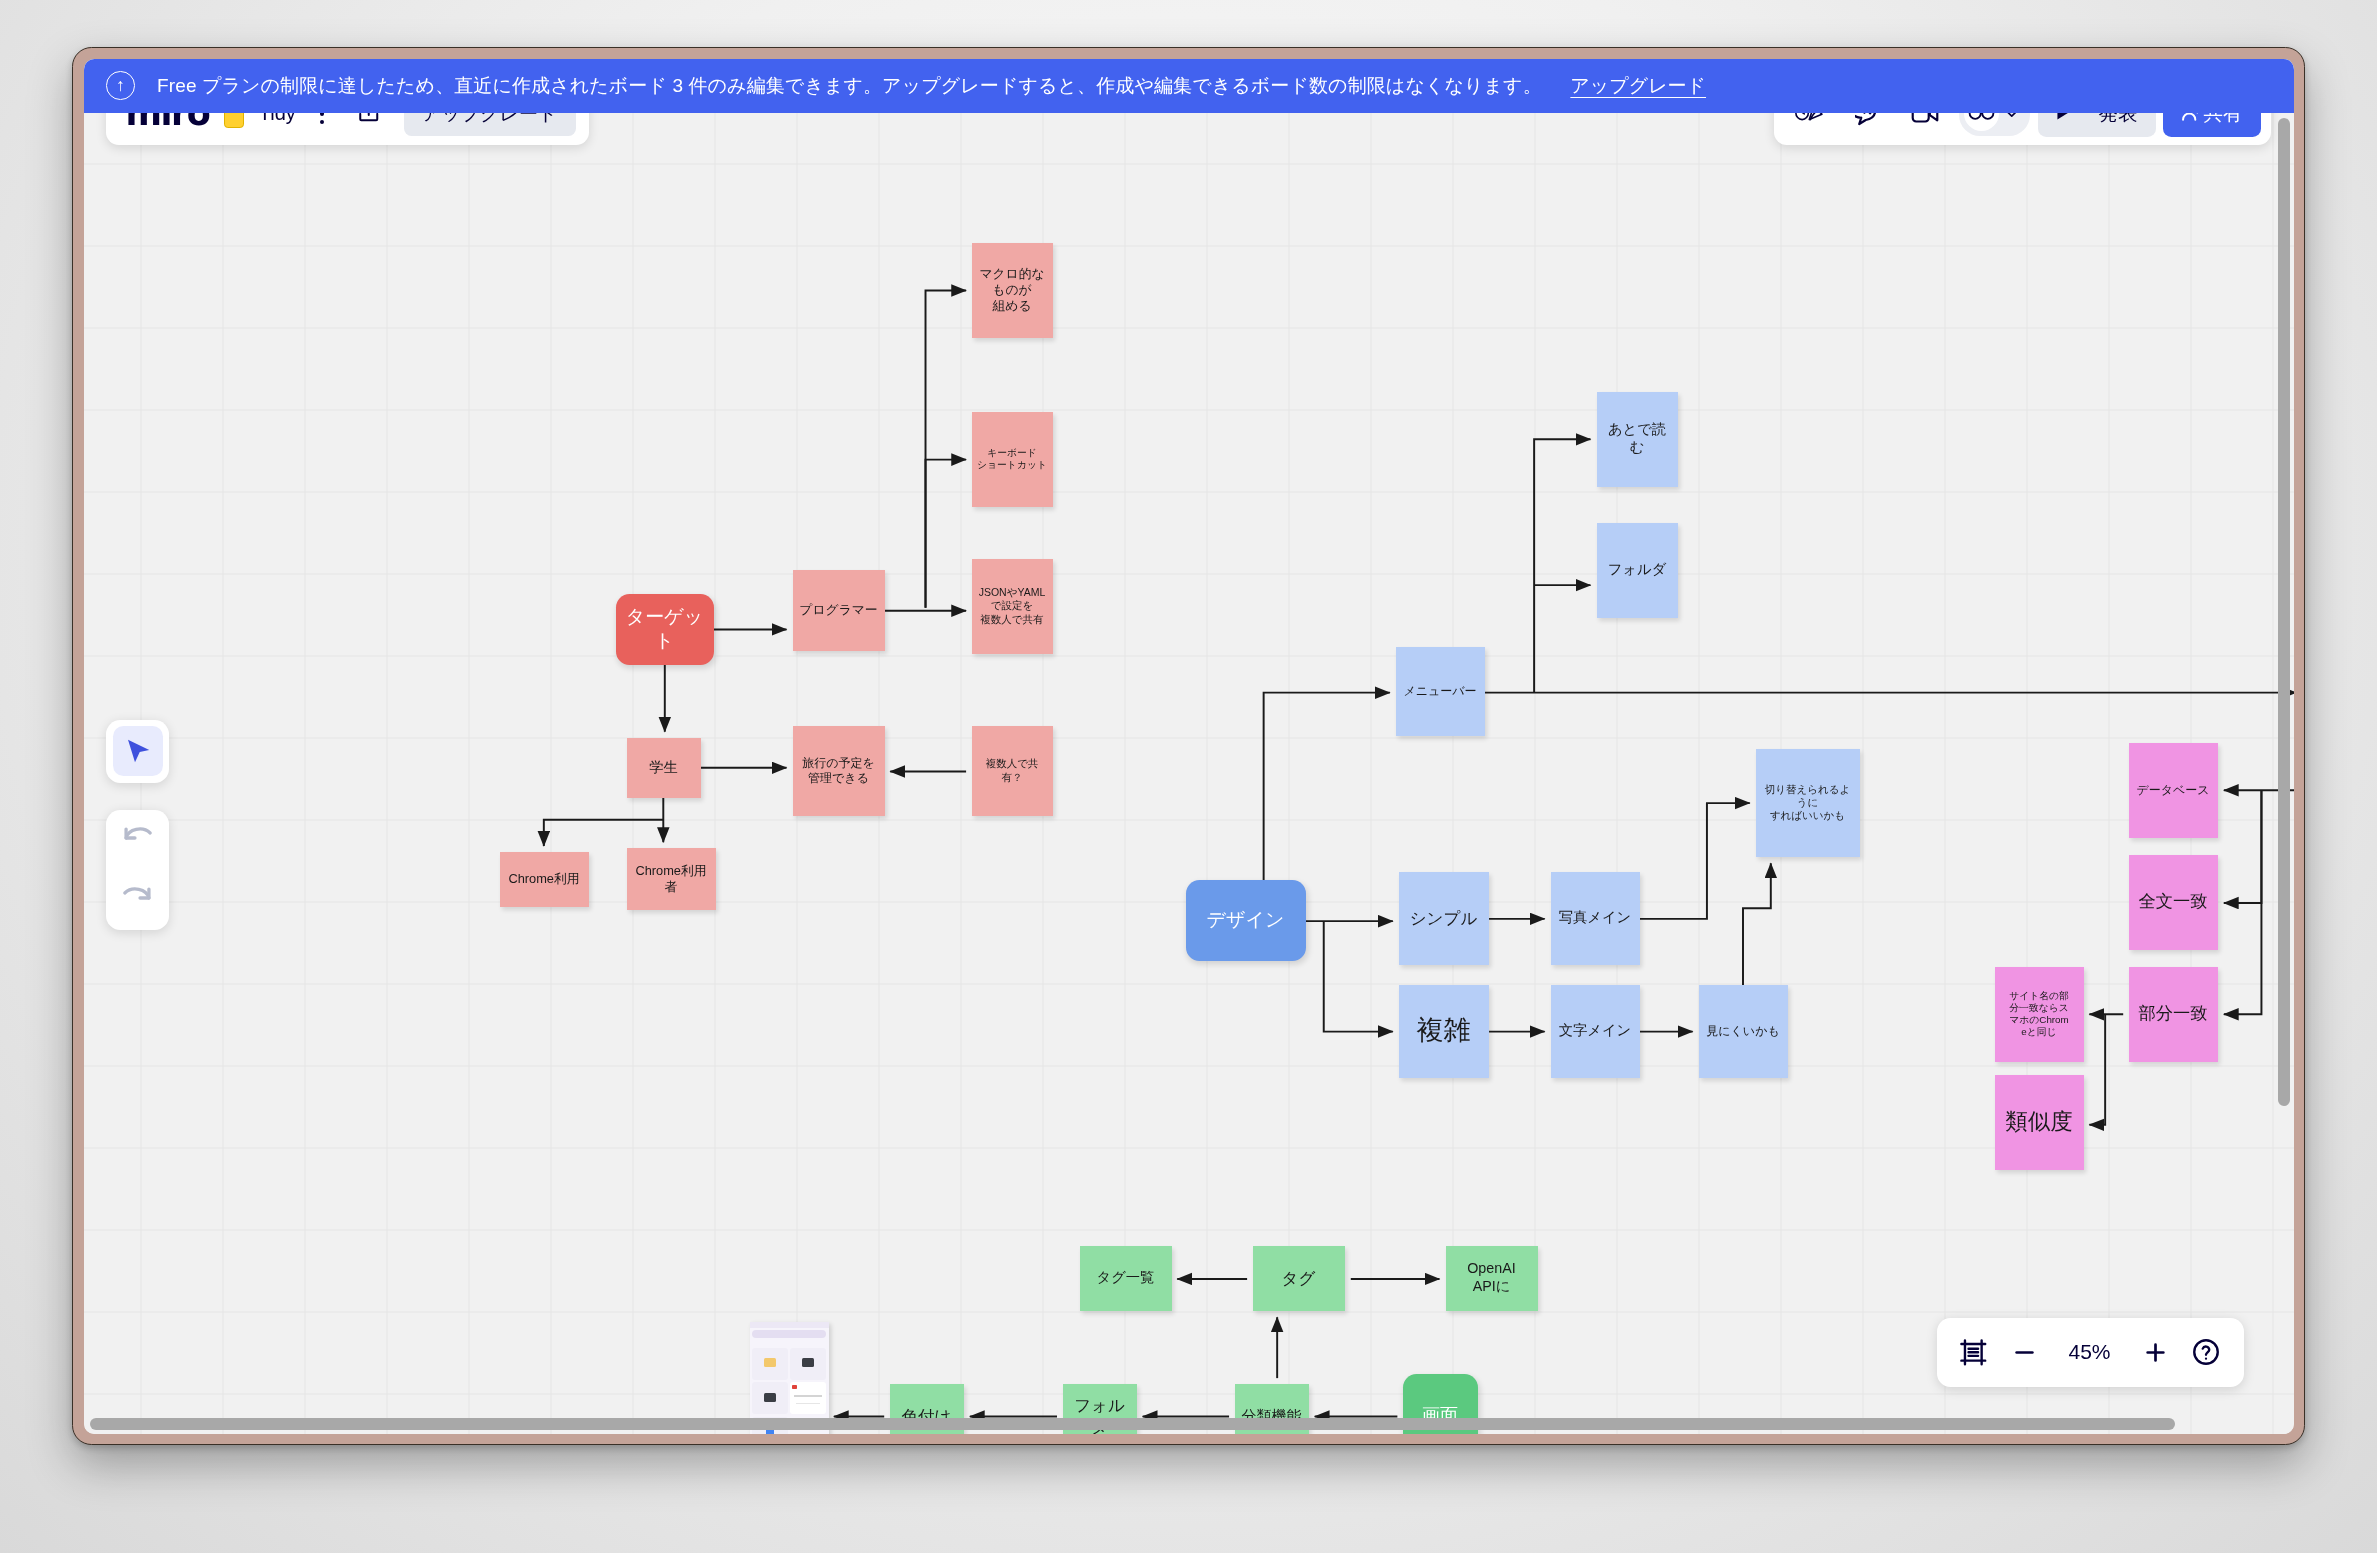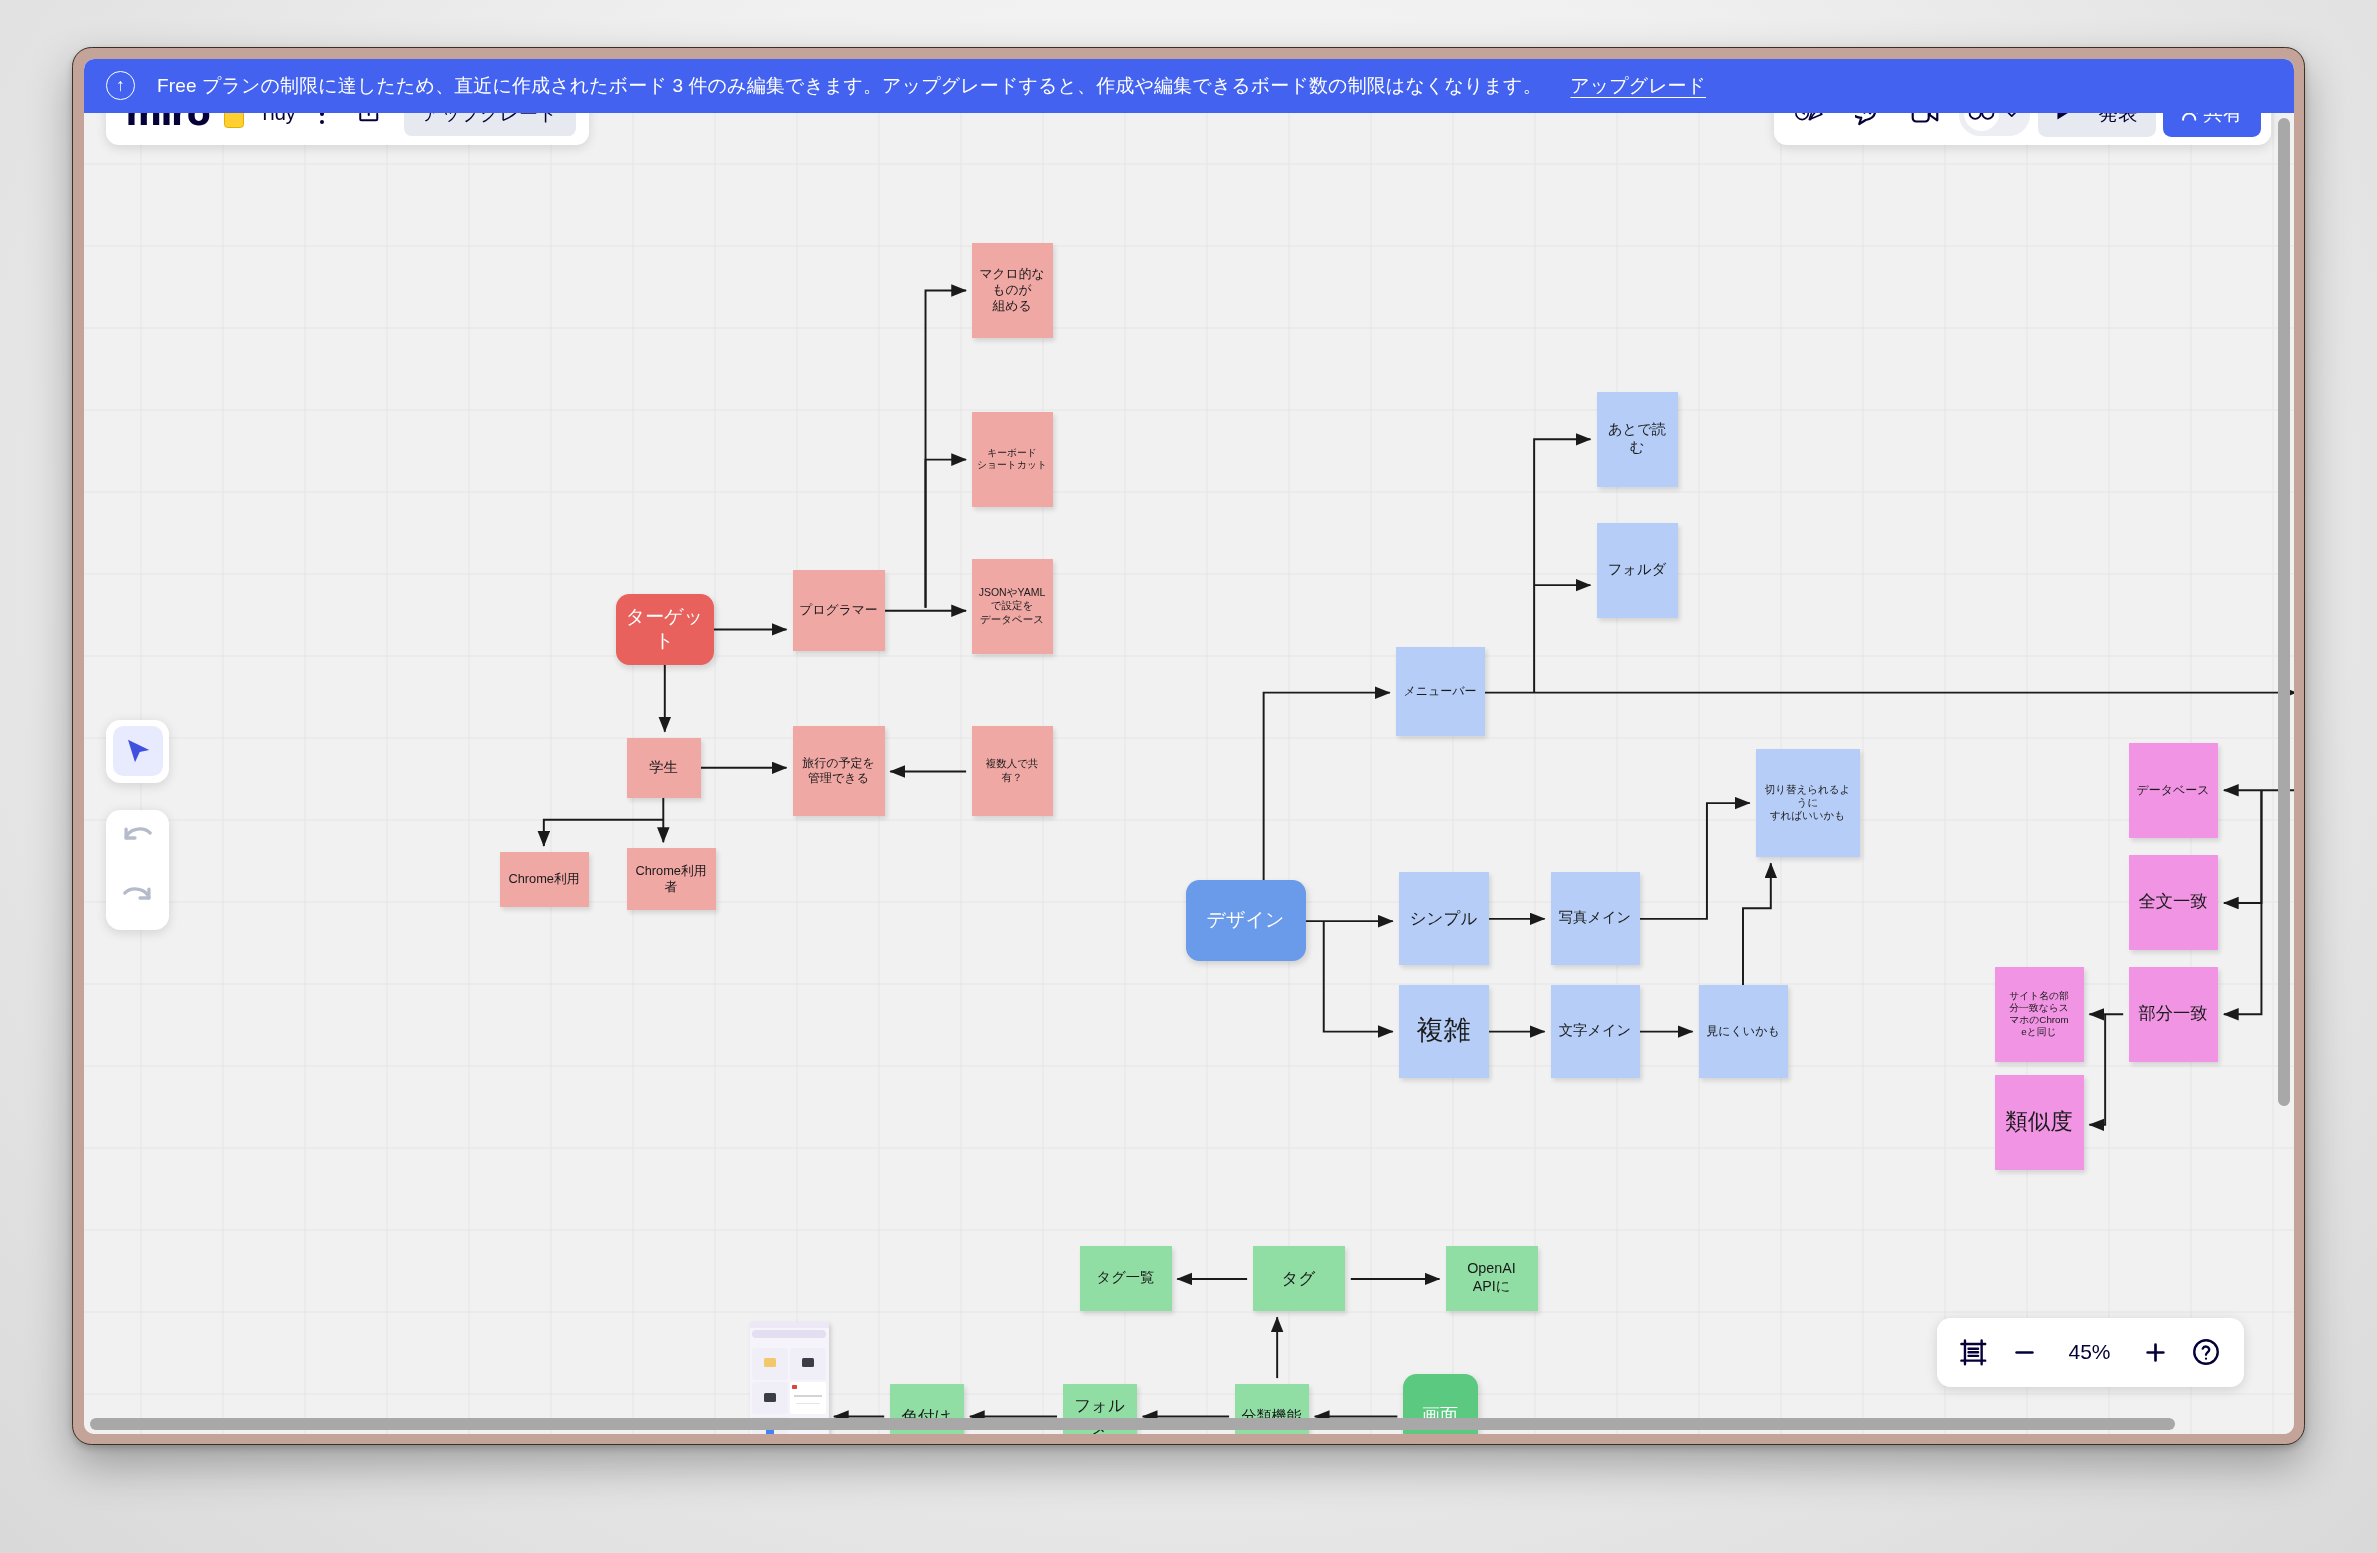--- a/index.html
+++ b/index.html
@@ -299,21 +299,21 @@
         </svg>
 
         <div id="nodes-layer">
             <div class="node" style="left: 888px; top: 184px; width: 81px; height: 95px; background: rgb(240, 168, 165); font-size: 12.8px; text-align: center;">マクロ的な
 ものが
 組める</div>
             <div class="node" style="left: 888px; top: 353px; width: 81px; height: 95px; background: rgb(240, 168, 165); font-size: 9.8px;">キーボード
 ショートカット</div>
             <div class="node" style="left: 888px; top: 500px; width: 81px; height: 95px; background: rgb(240, 168, 165); font-size: 10.5px;">JSONやYAML
 で設定を
-データベース</div>
+複数人で共有</div>
             <div class="node round" style="left: 532px; top: 535px; width: 98px; height: 71px; background: rgb(232, 97, 92); font-size: 19px; color: rgb(255, 255, 255);">ターゲット</div>
             <div class="node" style="left: 709px; top: 511px; width: 92px; height: 81px; background: rgb(240, 168, 165); font-size: 12.8px;">プログラマー</div>
             <div class="node" style="left: 543px; top: 679px; width: 74px; height: 60px; background: rgb(240, 168, 165); font-size: 14.3px;">学生</div>
             <div class="node" style="left: 709px; top: 667px; width: 92px; height: 90px; background: rgb(240, 168, 165); font-size: 12px;">旅行の予定を
 管理できる</div>
             <div class="node" style="left: 888px; top: 667px; width: 81px; height: 90px; background: rgb(240, 168, 165); font-size: 10.5px;">複数人で共有？</div>
             <div class="node" style="left: 416px; top: 793px; width: 89px; height: 55px; background: rgb(240, 168, 165); font-size: 12.8px;">Chrome利用</div>
             <div class="node" style="left: 543px; top: 789px; width: 89px; height: 62px; background: rgb(240, 168, 165); font-size: 12.8px;">Chrome利用
 者</div>
             <div class="node" style="left: 1513px; top: 333px; width: 81px; height: 95px; background: rgb(182, 206, 247); font-size: 14.3px;">あとで読む</div>

